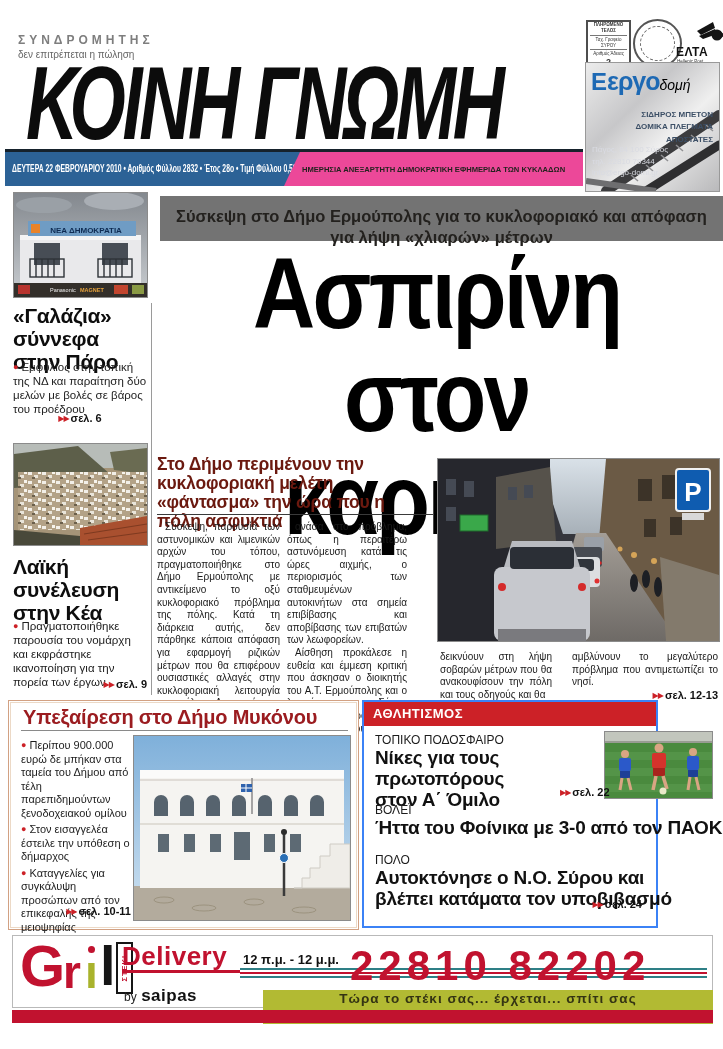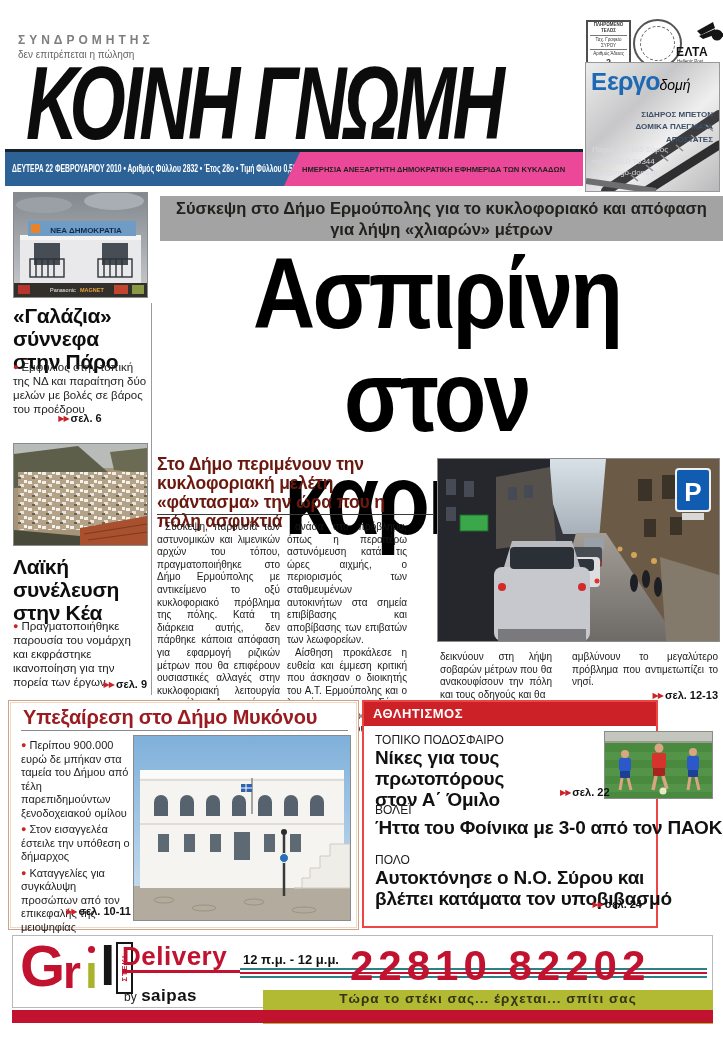--- a/index.html
+++ b/index.html
@@ -30,22 +30,22 @@
                  font-weight:bold;color:#3c4f66;line-height:1.55;}
   .ergo-contact{position:absolute;left:6px;bottom:12px;font-size:8px;color:#d9dbe2;line-height:1.45;}
   
   .datebar{left:5px;top:149px;width:578px;height:34px;background:#2c6296;border-top:3px solid #16222c;}
   .dateline{position:absolute;left:7px;top:0;line-height:34px;font-size:10px;font-weight:bold;
             color:#fff;white-space:nowrap;transform:scaleX(0.68);transform-origin:left center;}
   .tagwrap{position:absolute;right:0;top:0;bottom:0;width:299px;background:#ec4899;
            clip-path:polygon(16px 0,100% 0,100% 100%,0 100%);display:flex;align-items:center;justify-content:center;}
   .tagline{font-size:8px;font-weight:bold;color:#23231f;white-space:nowrap;transform:scaleX(0.95);}
   
-  .kicker{left:160px;top:196px;width:563px;height:45px;background:#a3a3a3;text-align:center;
-          font-weight:bold;font-size:16.5px;line-height:21px;color:#23211e;padding-top:2px;box-sizing:border-box;}
+  .kicker{left:160px;top:196px;width:563px;height:45px;background:#737373;text-align:center;
+          font-weight:bold;font-size:16.5px;line-height:21px;color:#23211e;padding-top:10px;box-sizing:border-box;}
   .headline{left:150px;top:242px;width:573px;text-align:center;font-weight:bold;color:#000;}
   .headline span{display:inline-block;font-size:100px;line-height:103px;letter-spacing:-3px;
                  transform:scaleX(0.86);transform-origin:center;}
   
   .photo{border:1px solid #8b8b8b;overflow:hidden;background:#ccc;}
   .lc-title{font-size:21px;font-weight:bold;line-height:23px;color:#0d0d0d;letter-spacing:-0.3px;}
   .lc-sum{font-size:11.5px;line-height:14px;color:#222;}
   .divider{border-left:1px solid #9a9a9a;width:0;}
   .blt{color:#cc2127;font-size:9px;margin-right:3px;vertical-align:1px;}
   .pref{font-weight:bold;font-size:11px;color:#111;white-space:nowrap;}
@@ -55,21 +55,21 @@
   .subhead{font-size:17.5px;line-height:19px;font-weight:bold;color:#6b190f;letter-spacing:-0.2px;}
   .body{font-size:10px;line-height:12.6px;color:#191919;text-align:justify;}
   .body p{margin:0;text-indent:8px;}
   
   .mbox{left:8px;top:700px;width:349px;height:228px;border:1px solid #d2a183;background:#fff;
         box-shadow:inset 0 0 0 1px #fff,inset 0 0 0 2px #ecd9c6;}
   .mtitle{font-size:20px;font-weight:bold;color:#9b1c20;letter-spacing:-0.2px;}
   .msum{font-size:11px;line-height:13.5px;color:#1d1d1d;}
   .msum p{margin:0 0 3px 0;}
   
-  .sbox{left:362px;top:700px;width:296px;height:228px;border:2px solid #ef4444;background:#fff;box-sizing:border-box;}
+  .sbox{left:362px;top:700px;width:296px;height:228px;border:2px solid #3b82f6;background:#fff;box-sizing:border-box;}
   .sheader{position:absolute;left:0;top:0;right:0;height:24px;background:#cc2127;color:#fff;
            font-size:13px;font-weight:bold;line-height:24px;padding-left:9px;letter-spacing:0.5px;}
   .scat{font-size:12px;color:#1c1c1c;}
   .stitle{font-size:19px;line-height:21px;font-weight:bold;color:#111;letter-spacing:-0.2px;}
   
   .fbox{left:12px;top:935px;width:701px;height:73px;border:1px solid #b9b9b9;background:#fff;box-sizing:border-box;}
   .g-G{font-size:58px;line-height:52px;font-weight:bold;color:#c1122f;}
   .g-r{font-size:46px;line-height:40px;font-weight:bold;color:#c1122f;}
   .g-i{font-size:46px;line-height:40px;font-weight:bold;color:#a9b32c;}
   .g-l{font-size:56px;line-height:50px;font-weight:bold;color:#161616;}

